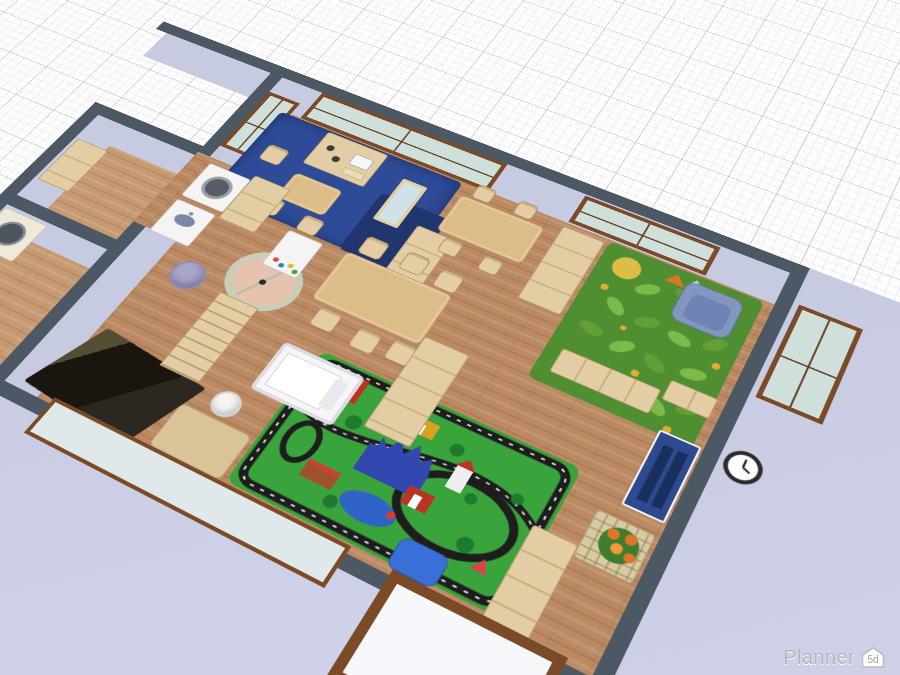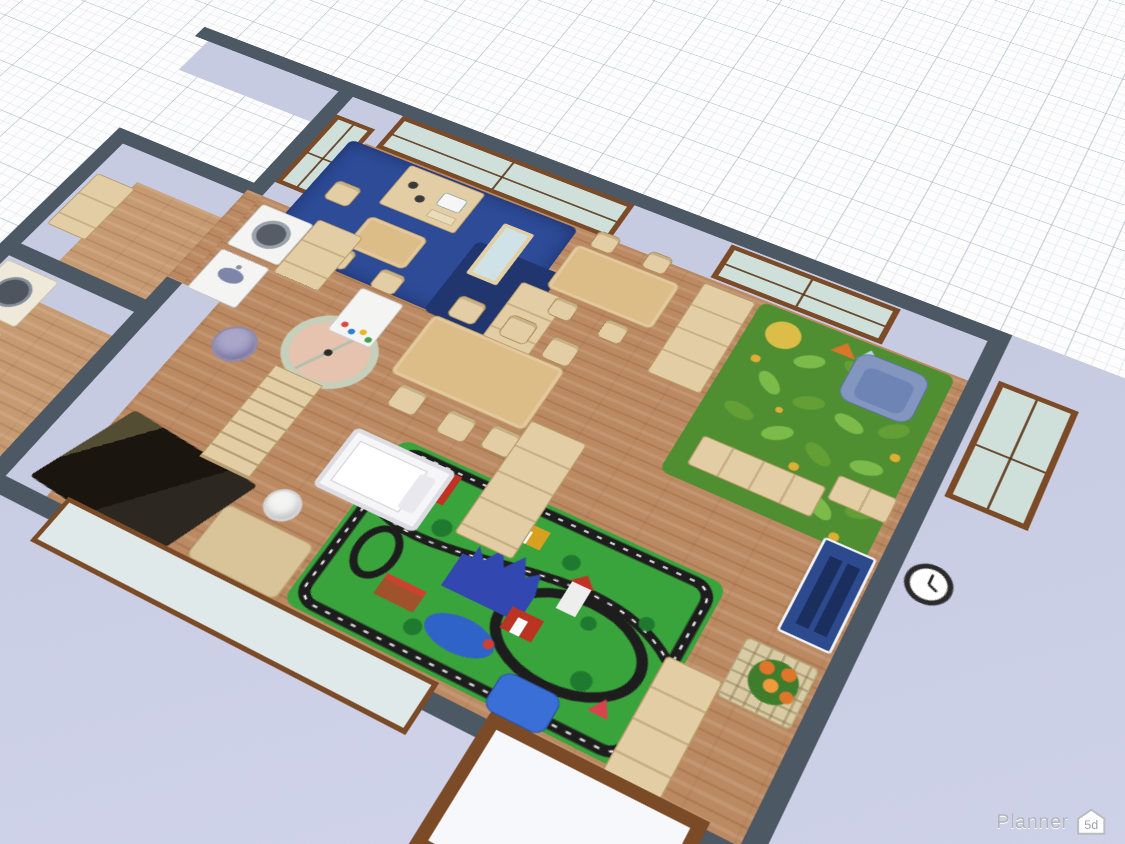--- a/index.html
+++ b/index.html
@@ -34,21 +34,21 @@
   .win.near{z-index:11;}
   .wall{background:var(--wall-top);z-index:10;}
   .rug{z-index:5;border-radius:6px;}
   .fur{z-index:6;}
   .shelf-unit{background:var(--furniture-beige);border:1px solid #b99c68;border-radius:3px;
     background-image:repeating-linear-gradient(180deg, transparent 0 26px, rgba(140,110,60,.30) 26px 28px);}
   .shelf-unit.h{background-image:repeating-linear-gradient(90deg, transparent 0 24px, rgba(140,110,60,.30) 24px 26px);}
   .chair{background:var(--furniture-beige);border:1px solid #ad8e5c;border-radius:5px;box-shadow:inset 0 3px 0 rgba(120,90,40,.25);}
   .table{background:var(--table-tan);border:1px solid #bf9e6a;border-radius:6px;box-shadow:inset 0 0 0 3px rgba(255,255,255,.18);}
   .watermark{position:absolute;right:14px;bottom:6px;display:flex;align-items:center;gap:5px;z-index:50;}
-  .watermark span{color:var(--watermark-gray);font-size:16px;letter-spacing:.4px;text-shadow:0 1px 0 #fff;}
+  .watermark span{color:var(--watermark-gray);font-size:20px;letter-spacing:.4px;text-shadow:0 1px 0 #fff;}
 </style>
 </head>
 <body>
 
 <div class="scene">
   <div class="plane">
     <div class="room">
 
       <div class="abs apron" style="left:636px;top:-16px;width:300px;height:872px;"></div>
       <div class="abs apron" style="left:-182px;top:516px;width:818px;height:340px;"></div>

